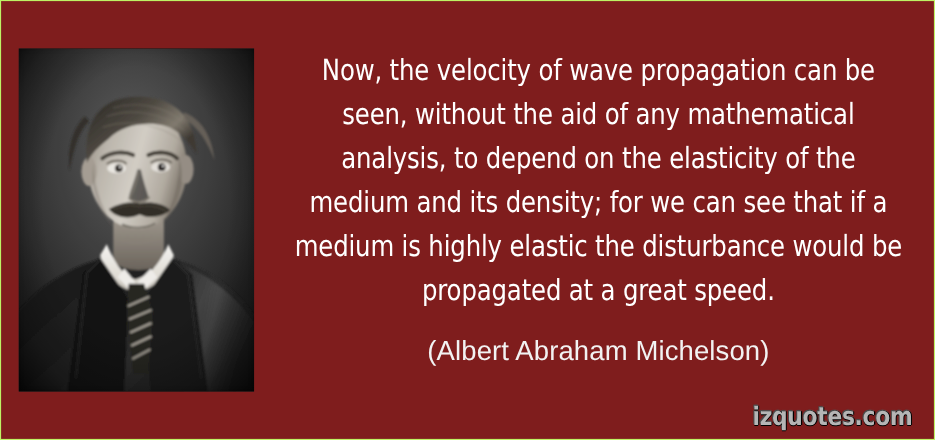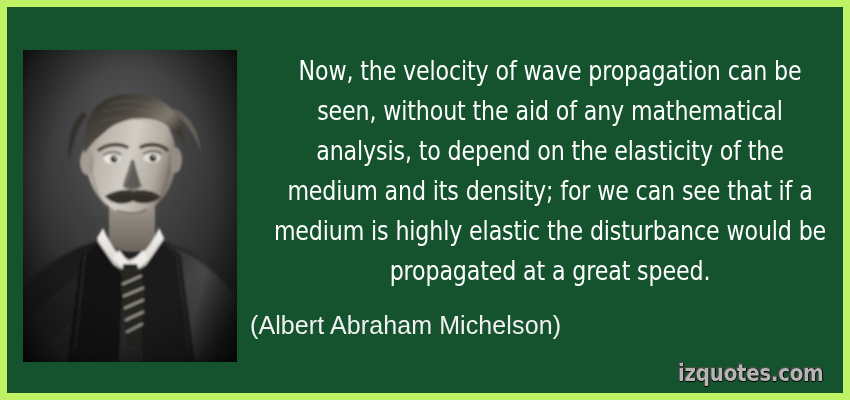--- a/index.html
+++ b/index.html
@@ -9,24 +9,24 @@
     background: #000;
   }
   body {
     font-family: "Liberation Sans", sans-serif;
   }
 
   #quote-card {
     position: relative;
     width: 850px;
     height: 400px;
-    background: #14532d;
+    background: #7f1d1d;
     overflow: hidden;
     box-sizing: border-box;
-    border: 7px solid #bef264;
+    border: 1px solid #bef264;
   }
 
   
   #portrait {
     position: absolute;
     left: 16px;
     top: 43px;
     width: 214px;
     height: 312px;
     overflow: hidden;
@@ -56,20 +56,21 @@
     transform: scaleX(0.93);
     transform-origin: center center;
   }
 
   
   #attribution {
     position: absolute;
     left: 243px;
     top: 301px;
     width: 600px;
+    text-align: center;
     font-family: "Liberation Sans", sans-serif;
     font-size: 25px;
     line-height: 34px;
     color: #f2f2f2;
     letter-spacing: 0.1px;
     white-space: nowrap;
   }
 
   
   #watermark {

